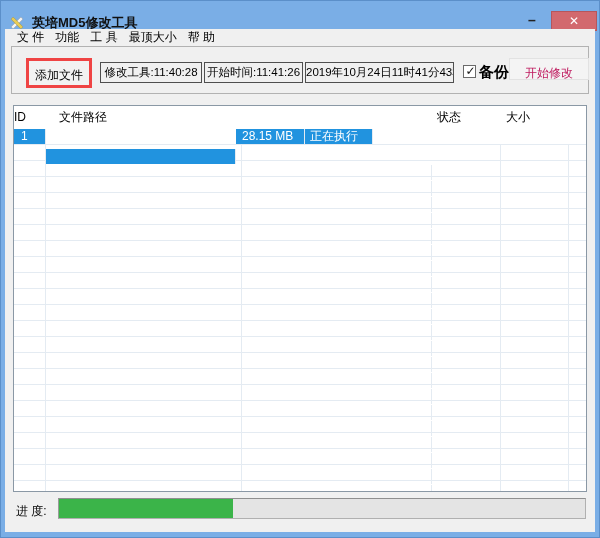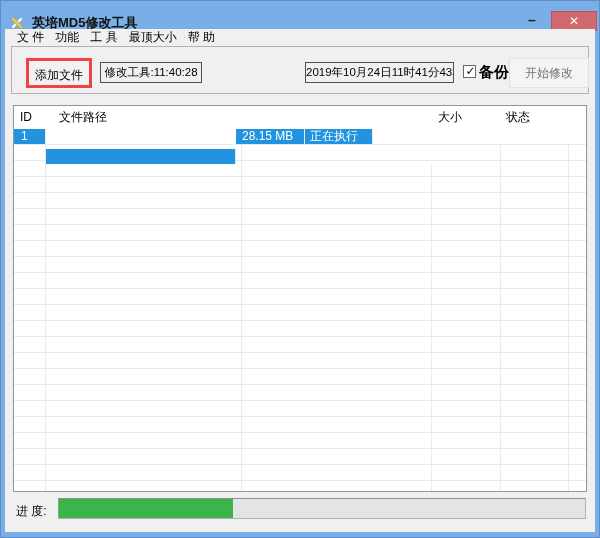--- a/index.html
+++ b/index.html
@@ -20,40 +20,40 @@
   
   .client{position:absolute;left:4px;right:4px;top:28px;bottom:5px;background:#f0f0f0;}
   .menubar{position:absolute;left:0;top:0;right:0;height:17px;display:flex;gap:11px;
     padding-left:12px;align-items:flex-end;font-size:12px;}
   .menu-item{white-space:pre;cursor:default;}
   
   .panel{position:absolute;left:6px;right:6px;top:17px;height:48px;border:1px solid #b2b2b2;background:#f0f0f0;}
   .btn{position:absolute;background:#f2f2f2;border:3px solid #ef4444;font-size:12px;
     text-align:center;color:#000;}
   .add-btn{left:14px;top:11px;width:66px;height:30px;line-height:28px;}
-  .start-btn{left:497px;top:11px;width:80px;height:30px;line-height:28px;
-    background:#f4f4f4;border:1px solid #e2e2e2;color:#737373;}
+  .start-btn{left:497px;top:11px;width:80px;height:22px;line-height:28px;
+    background:#f4f4f4;border:1px solid #e2e2e2;color:#be185d;}
   .timebox{position:absolute;top:15px;height:21px;border:1px solid #4f4f4f;background:#f0f0f0;
     font-size:11.5px;line-height:19px;text-align:center;white-space:nowrap;overflow:hidden;}
   .time1{left:88px;width:102px;}
   .time2{left:192px;width:99px;}
   .datebox{left:293px;width:149px;}
   .checkbox{position:absolute;left:451px;top:18px;width:13px;height:13px;background:#fff;
     border:1px solid #6a6a6a;text-align:center;}
   .checkbox .mark{position:absolute;left:0;top:-3px;width:13px;font-size:12px;font-weight:bold;color:#111;line-height:16px;}
   .chk-label{position:absolute;left:467px;top:16px;font-size:15px;line-height:17px;font-weight:bold;}
   
   .table{position:absolute;left:8px;top:76px;width:574px;height:387px;background:#fff;
     border:1px solid #8a98a5;overflow:hidden;}
   .thead{display:flex;height:23px;line-height:22px;background:#fff;font-size:12px;color:#000;}
   .trow{display:flex;height:16px;line-height:15px;border-bottom:1px solid #e4ebf2;font-size:12px;}
   .cell{height:100%;white-space:nowrap;overflow:hidden;border-right:1px solid #e4ebf2;}
   .thead .cell{border-right:none;}
   .col-id{width:32px;padding-left:7px;}
-  .thead .col-id{padding-left:6px;}
+  .thead .col-id{padding-left:0;}
   .col-path{width:196px;padding-left:13px;}
   .col-md5{width:190px;padding-left:4px;margin-top:20px;}
   .col-size{width:69px;padding-left:6px;}
   .col-status{width:68px;padding-left:5px;}
   .col-fill{flex:1;border-right:none;padding:0;}
   .trow.selected .cell{background:var(--selection);color:#fff;}
   .trow.selected .col-fill{background:transparent;}
   
   .progress-label{position:absolute;left:11px;top:474px;font-size:12px;white-space:pre;}
   .progress-track{position:absolute;left:53px;top:469px;width:528px;height:21px;background:#e4e4e4;
@@ -81,35 +81,36 @@
       <span class="menu-item">文 件</span>
       <span class="menu-item">功能</span>
       <span class="menu-item">工 具</span>
       <span class="menu-item">最顶大小</span>
       <span class="menu-item">帮 助</span>
     </div>
 
     <div class="panel">
       <div class="btn add-btn">添加文件</div>
       <div class="timebox time1">修改工具:11:40:28</div>
+      <div class="timebox time2">开始时间:11:41:26</div>
       <div class="timebox datebox">2019年10月24日11时41分43秒</div>
       <div class="checkbox">
         <span class="mark">✓</span>
       </div>
       <span class="chk-label">备份</span>
       <div class="btn start-btn">开始修改</div>
     </div>
 
     <div class="table">
       <div class="thead">
         <div class="cell col-id">ID</div>
         <div class="cell col-path">文件路径</div>
         <div class="cell col-md5">MD5</div>
+        <div class="cell col-status">状态</div>
         <div class="cell col-size">大小</div>
-        <div class="cell col-status">状态</div>
         <div class="cell col-fill"></div>
       </div>
       <div>
         <div class="trow selected">
           <div class="cell col-id">1</div>
           <div class="cell col-md5"></div>
           <div class="cell col-size">28.15 MB</div>
           <div class="cell col-status">正在执行</div>
           <div class="cell col-fill"></div>
         </div>

